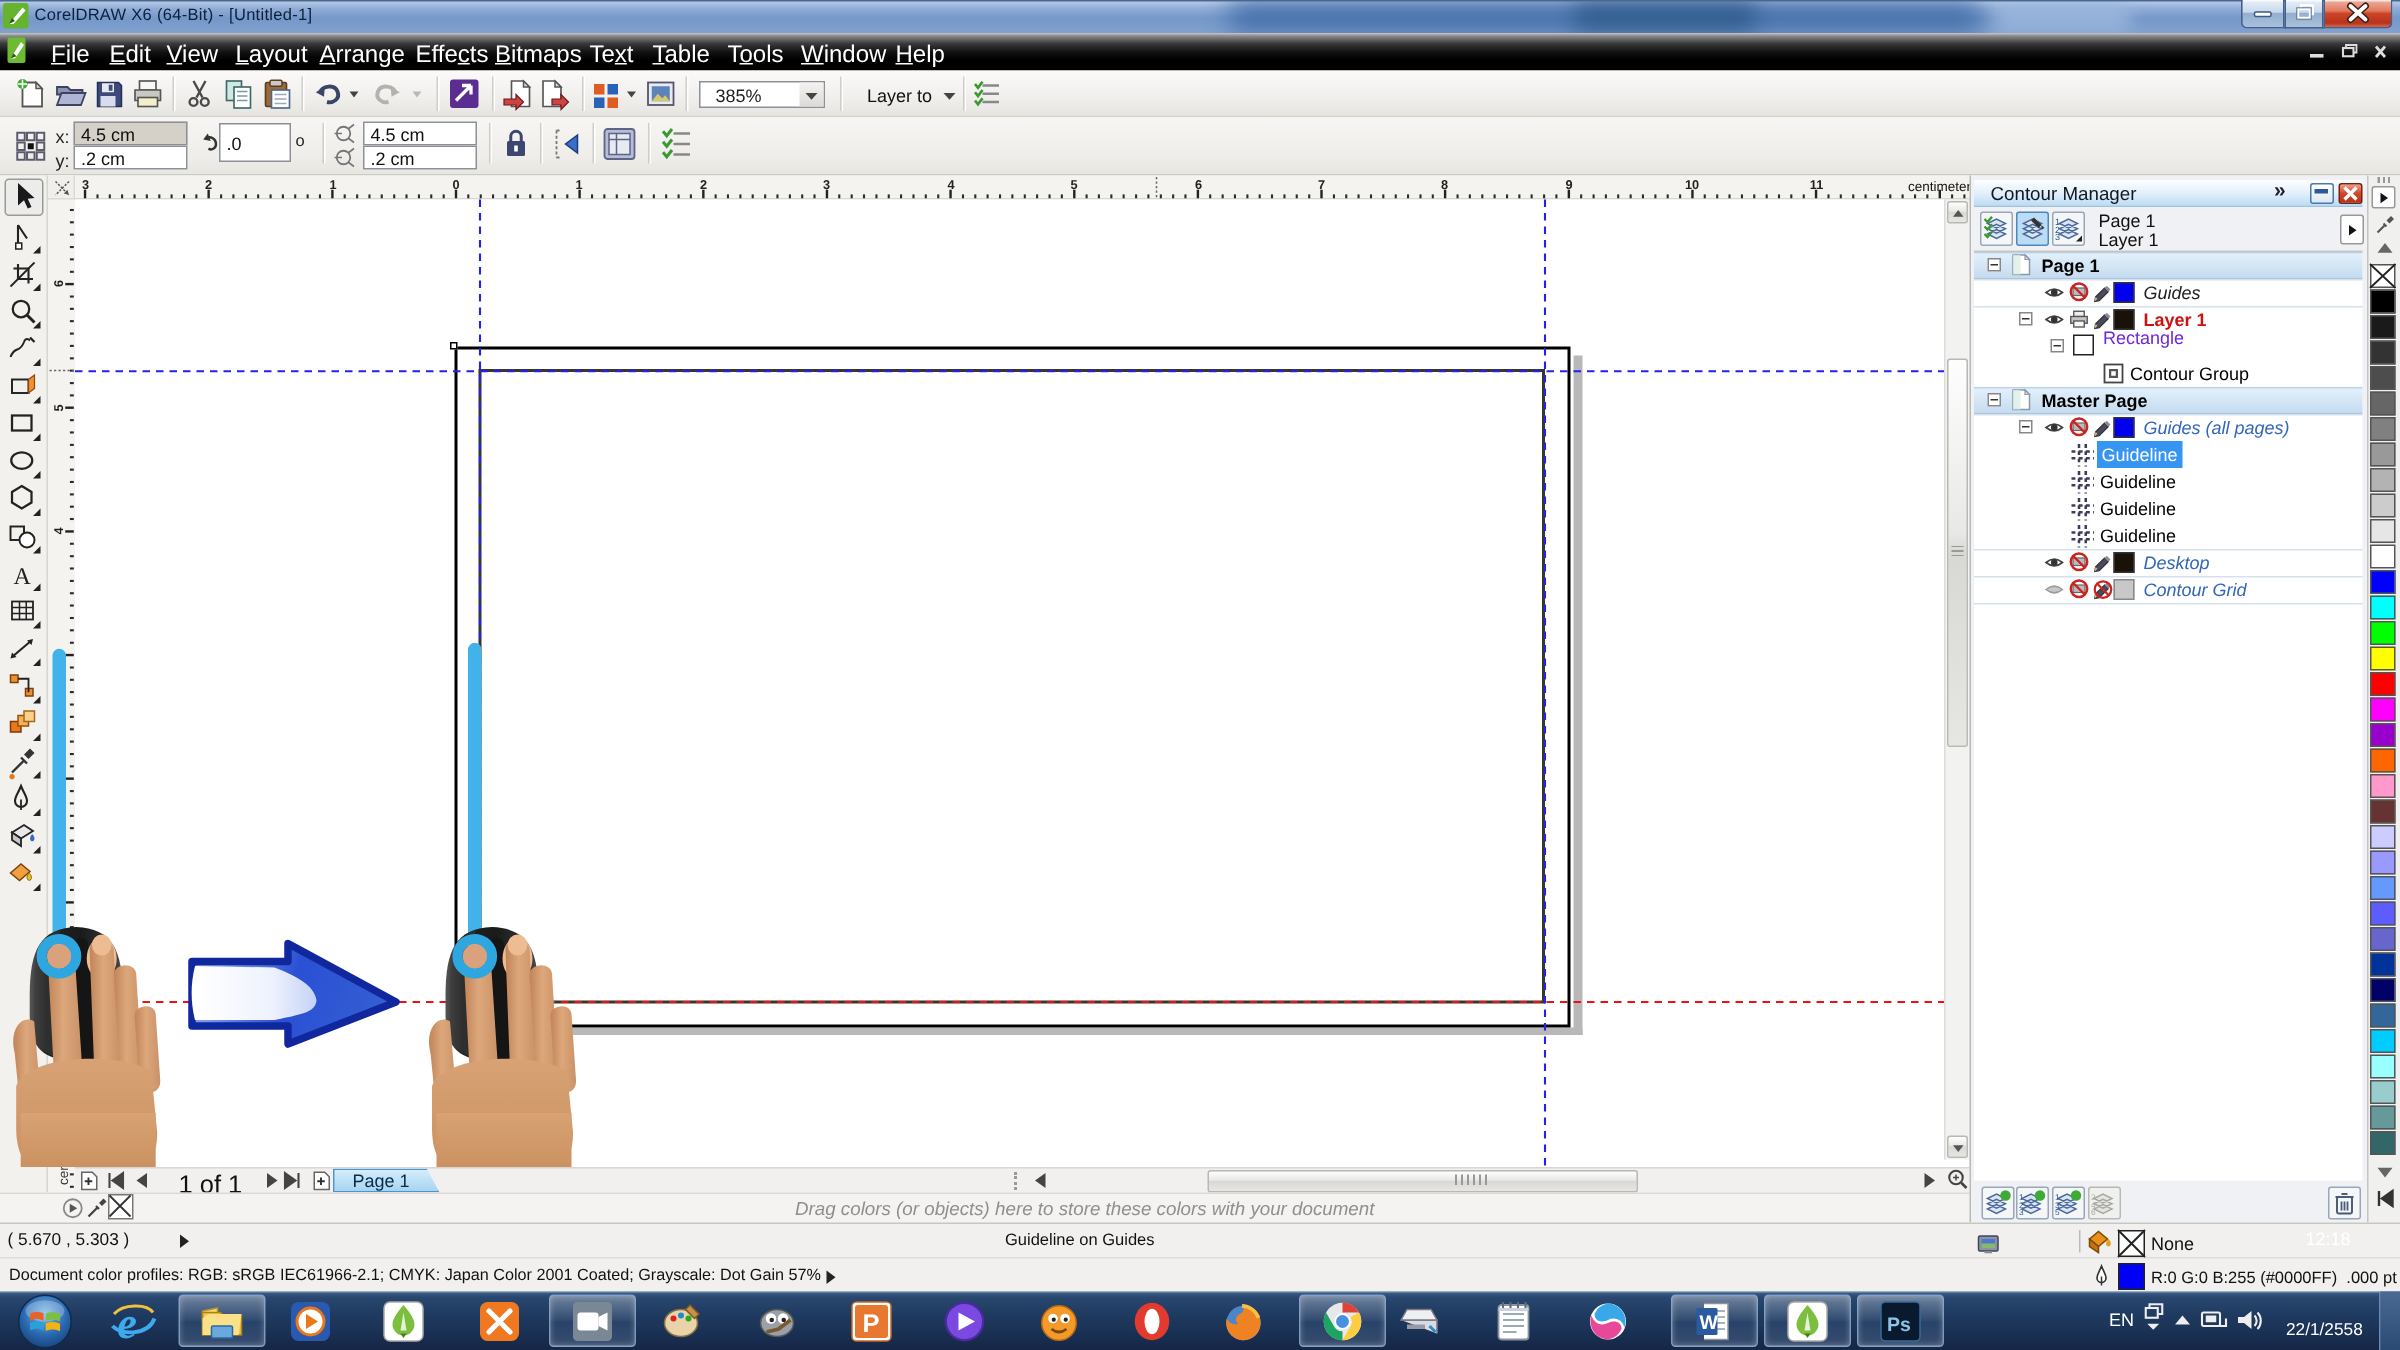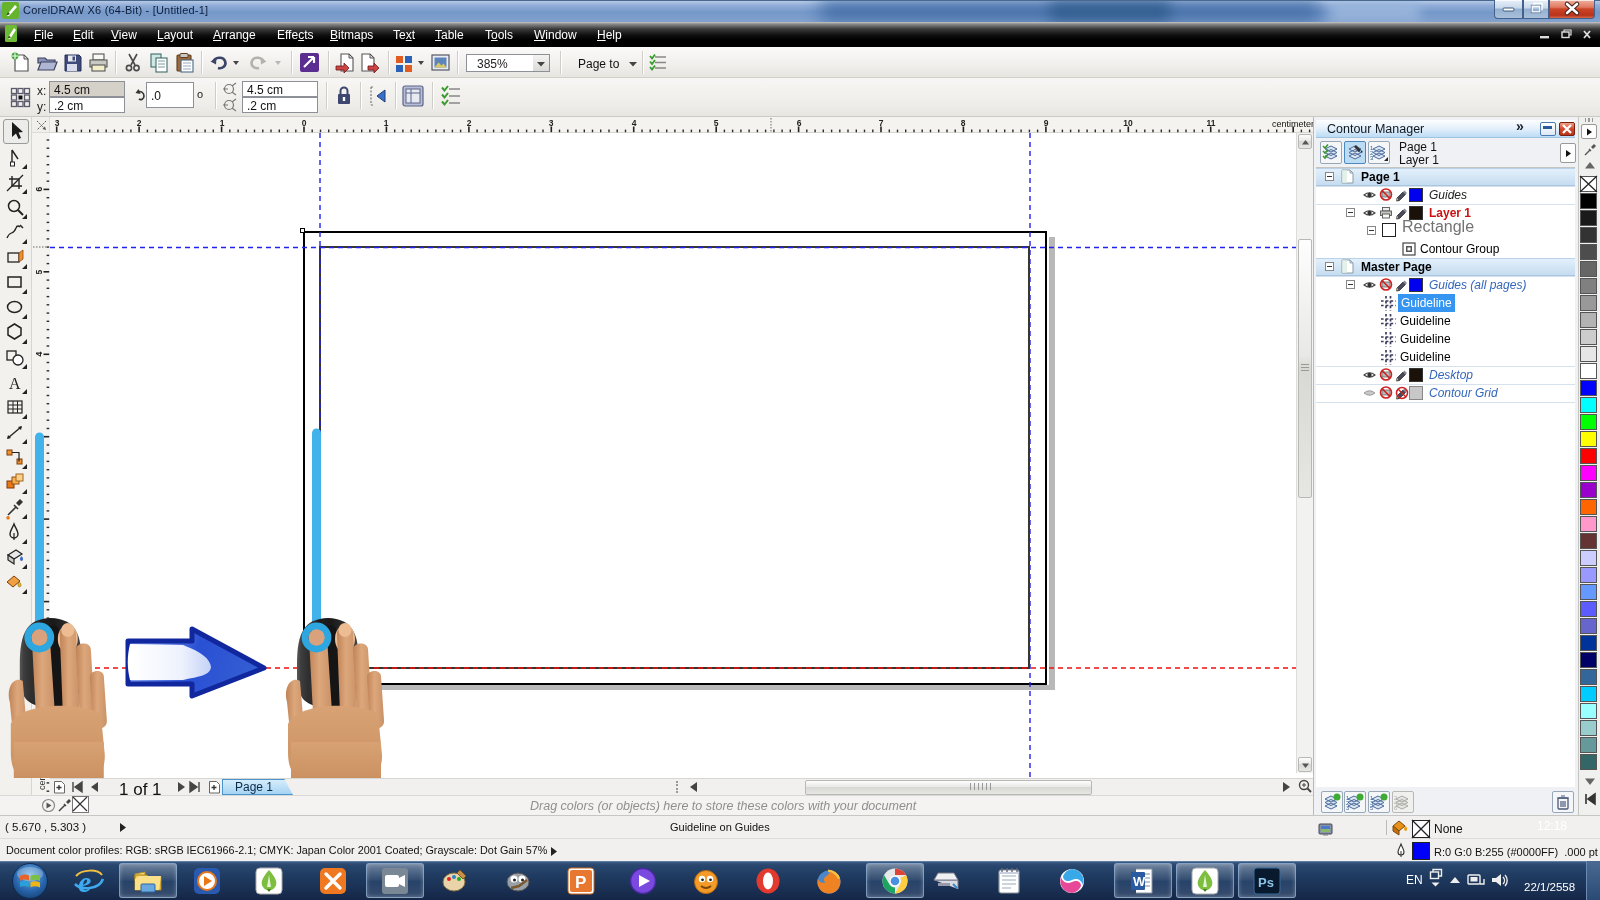--- a/index.html
+++ b/index.html
@@ -6,21 +6,21 @@
 #titlebar{left:0;top:0;width:1600px;height:22px;background:linear-gradient(180deg,#bdd0e8 0%,#91add7 25%,#7598c9 55%,#82a1cd 100%);overflow:hidden}
 #titlebar .blob1{left:820px;top:0;width:500px;height:22px;background:#34619e;filter:blur(9px);opacity:.75}
 #titlebar .blob2{left:1050px;top:0;width:120px;height:22px;background:#24507e;filter:blur(7px);opacity:.6}
 #titlebar .blob3{left:1330px;top:0;width:90px;height:22px;background:#9db9de;filter:blur(6px);opacity:.8}
 #title-text{left:23px;top:4px;font-size:11px;letter-spacing:.15px;color:#0d1f3c;letter-spacing:.2px}
 .winbtn{top:0;height:19px;border:1px solid #44618c;border-top:none;box-shadow:inset 0 1px 0 rgba(255,255,255,.7)}
 #btn-min{left:1494px;width:29px;border-radius:0 0 0 4px;background:linear-gradient(180deg,#e8f0f8 0%,#c8d8ec 45%,#94afd0 50%,#a9c0da 100%)}
 #btn-max{left:1523px;width:26px;background:linear-gradient(180deg,#e8f0f8 0%,#c8d8ec 45%,#94afd0 50%,#a9c0da 100%)}
 #btn-close{left:1549px;width:46px;border-radius:0 0 4px 0;background:linear-gradient(180deg,#f0b0a0 0%,#e07a60 40%,#cc4527 50%,#b8331c 85%,#d8674a 100%)}
 #menubar{left:0;top:22px;width:1600px;height:25px;background:linear-gradient(180deg,#c8c8c8 0px,#8a8a8a 2px,#3a3a3a 7px,#101010 13px,#000 18px,#000 25px)}
-.menuitem{position:absolute;top:6px;color:#fff;font-size:12px}
+.menuitem{position:absolute;top:6px;color:#fff;font-size:16px}
 .menuitem u{text-decoration:underline}
 #toolbar{left:0;top:47px;width:1600px;height:31px;background:linear-gradient(180deg,#fbfaf9 0%,#f1efec 60%,#e7e5e0 100%);border-bottom:1px solid #d2d0ca}
 #propbar{left:0;top:78px;width:1600px;height:39px;background:linear-gradient(180deg,#f7f6f4 0%,#efede9 70%,#e8e6e1 100%);border-bottom:1px solid #cccac4}
 .tsep{position:absolute;top:4px;width:1px;height:23px;background:#cfcdc7;box-shadow:1px 0 0 #ffffff}
 .psep{position:absolute;top:6px;width:1px;height:27px;background:#cfcdc7;box-shadow:1px 0 0 #ffffff}
 .field{position:absolute;height:16px;background:#fff;border:1px solid #8e9097;font-size:12px;color:#111;padding:1px 0 0 4px}
 .fieldg{background:#d5d1c9}
 .lab{position:absolute;font-size:12px;color:#222}
 #toolbox{left:0;top:117px;width:32px;height:678px;background:#f2f1ed;border-right:1px solid #d8d6d0}
 #vruler{left:32px;top:117px;width:18px;height:678px;background:#f4f3ef}
@@ -197,21 +197,21 @@
     <path d="M4.5,15.5 l4,-5 l3,3 l2,-2 l3,4 z" fill="#d8c86a"></path>
   </svg>
 <div class="tsep ab" style="left:457px;top:51px"></div>
 <div class="ab" style="left:466px;top:54px;width:84px;height:18px;background:#fff;border:1px solid #8e9097"></div>
 <div class="ab lab" style="left:477px;top:57px">385%</div>
 <div class="ab" style="left:533px;top:55px;width:16px;height:16px;background:linear-gradient(180deg,#f4f3f1,#dcdad6)"></div>
 <svg class="svgi" style="left:536px;top:60px" width="10" height="8" viewBox="0 0 10 8">
     <path d="M1,2 l4,4.5 l4,-4.5 z" fill="#444"></path>
   </svg>
 <div class="tsep ab" style="left:560px;top:51px"></div>
-<div class="ab lab" style="left:578px;top:57px;color:#111">Page to</div>
+<div class="ab lab" style="left:578px;top:57px;color:#111">Layer to</div>
 <svg class="svgi" style="left:628px;top:60px" width="10" height="8" viewBox="0 0 10 8">
     <path d="M1,2 l4,4.5 l4,-4.5 z" fill="#444"></path>
   </svg>
 <div class="tsep ab" style="left:642px;top:51px"></div>
 <svg class="svgi" style="left:648px;top:52px" width="20" height="22" viewBox="0 0 20 22">
     <path d="M7,5 h11 M7,10.5 h11 M7,16 h11" stroke="#888" stroke-width="1.6"></path>
     <path d="M2,4 l2,2.5 l3,-4" stroke="#3a9a30" stroke-width="1.8" fill="none"></path>
     <path d="M2,9.5 l2,2.5 l3,-4" stroke="#3a9a30" stroke-width="1.8" fill="none"></path>
     <path d="M2,15 l2,2.5 l3,-4" stroke="#3a9a30" stroke-width="1.8" fill="none"></path>
   </svg>
@@ -845,21 +845,21 @@
     <path d="M2,11 L8,5 l2.5,2.5 L4.5,13.5 L1.5,14 Z" fill="#4a4a5e" stroke="#333" stroke-width=".8"></path>
     <path d="M8,5 l1.5,-1.5 l2.5,2.5 L10.5,7.5 Z" fill="#8a8a9a"></path>
     <path d="M2,11 l1.2,1.2 L1.5,14 Z" fill="#e8c87a"></path>
   </svg>
 <div class="ab" style="left:1409px;top:206px;width:14px;height:14px;background:#1a1208;border:1px solid #333"></div>
 <div class="ab" style="left:1429px;top:206px;font-size:12px;font-weight:bold;color:#cc1111">Layer 1</div>
 <div class="tsepline ab" style="top:204px"></div>
 <div class="ab" style="left:1367px;top:226px;width:9px;height:9px;background:#fff;border:1px solid #888"></div>
 <div class="ab" style="left:1369px;top:230px;width:5px;height:1px;background:#333"></div>
 <div class="ab" style="left:1382px;top:223px;width:14px;height:14px;background:#fff;border:1px solid #222"></div>
-<div class="ab" style="left:1402px;top:218px;font-size:16px;color:#737373">Rectangle</div>
+<div class="ab" style="left:1402px;top:218px;font-size:12px;color:#6d28d9">Rectangle</div>
 <svg class="svgi" style="left:1402px;top:242px" width="14" height="14" viewBox="0 0 14 14">
     <rect x="1" y="1" width="12" height="12" fill="#fff" stroke="#444" stroke-width="1.2"></rect>
     <rect x="4" y="4" width="6" height="6" fill="#555"></rect>
     <rect x="5.5" y="5.5" width="3" height="3" fill="#fff"></rect>
   </svg>
 <div class="ab" style="left:1420px;top:242px;font-size:12px;color:#000">Contour Group</div>
 <div class="trow trowhdr ab" style="top:258px"></div>
 <div class="ab" style="left:1325px;top:262px;width:9px;height:9px;background:#fff;border:1px solid #888"></div>
 <div class="ab" style="left:1327px;top:266px;width:5px;height:1px;background:#333"></div>
 <svg class="svgi" style="left:1341px;top:259px" width="13" height="15" viewBox="0 0 13 15">

